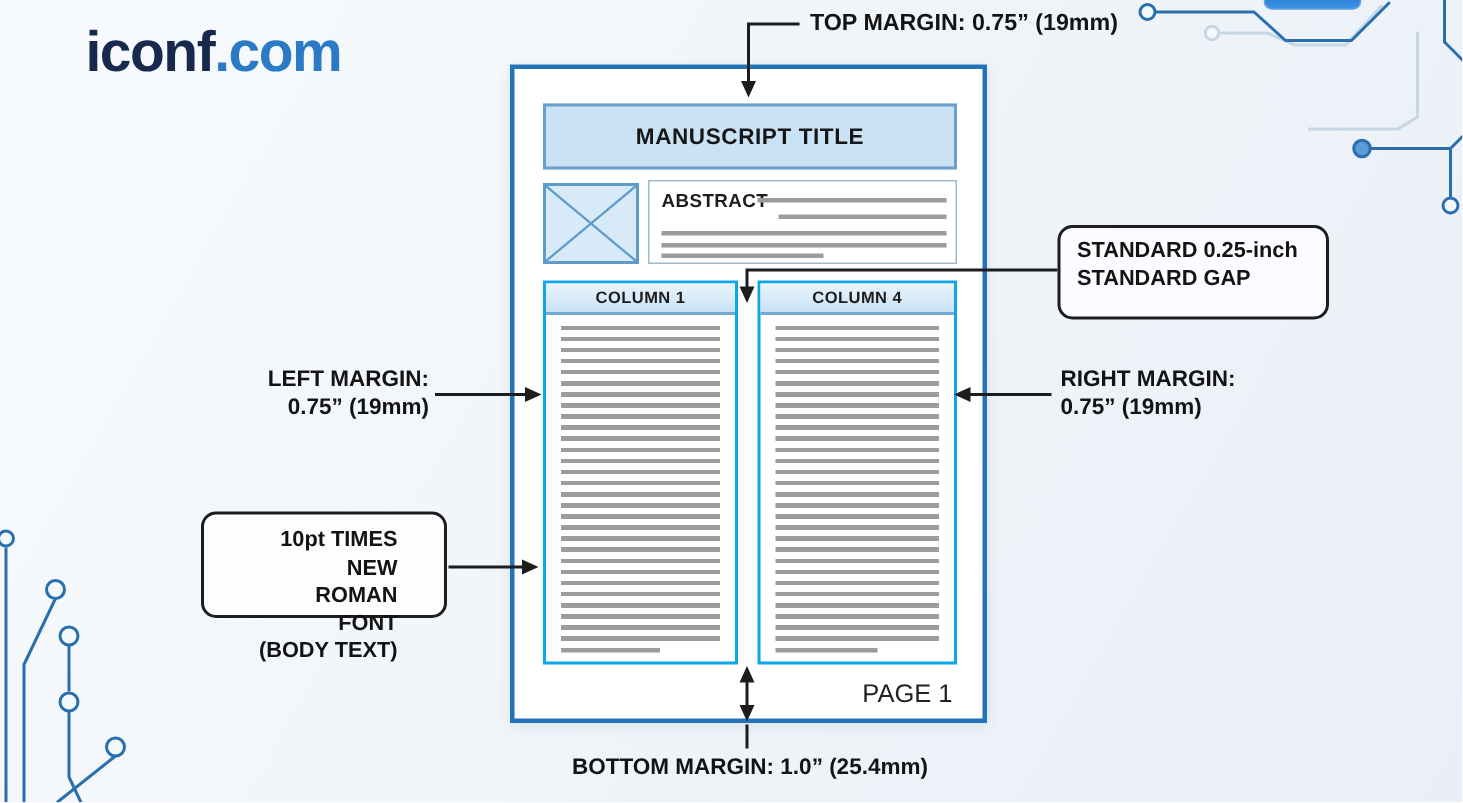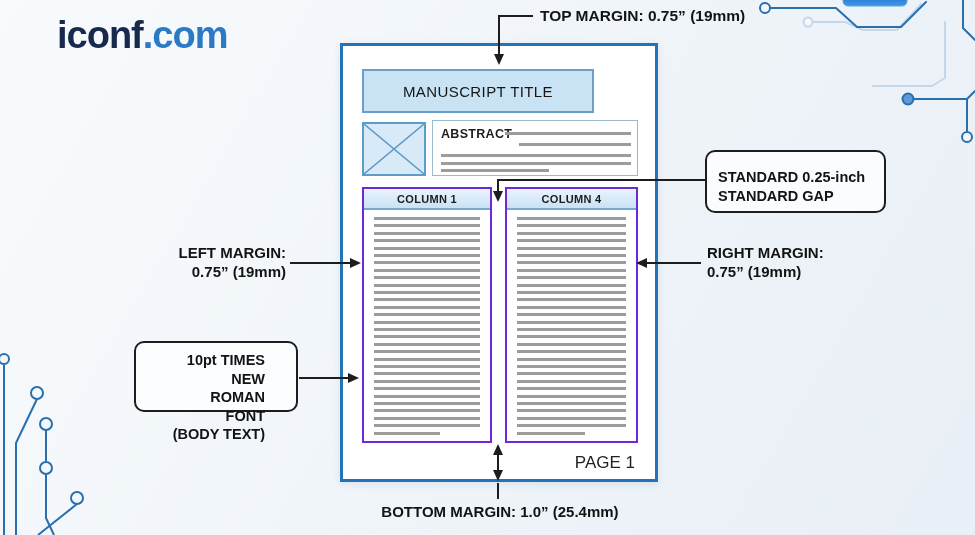--- a/index.html
+++ b/index.html
@@ -18,39 +18,39 @@
   .logo .dark{color:#172a4d;margin-left:39px;}
   .logo .accent{color:#2b7ac6;}
 
   
   .page{
     position:absolute;left:340px;top:43px;width:318px;height:439px;z-index:4;
     background:#ffffff;border:3px solid #2273b8;box-sizing:border-box;
     box-shadow:0 2px 8px rgba(30,70,120,.10);
   }
   .title-banner{
-    position:absolute;left:19px;top:23px;width:232px;height:44px;box-sizing:border-box;
+    position:absolute;left:19px;top:23px;width:276px;height:44px;box-sizing:border-box;
     background:#c9e2f4;border:2px solid #6b9ec9;
     display:flex;align-items:center;justify-content:center;
-    font-size:15px;font-weight:400;letter-spacing:.4px;color:#161616;text-align:center;
+    font-size:15px;font-weight:700;letter-spacing:.4px;color:#161616;text-align:center;
   }
   .figure-box{
     position:absolute;left:19px;top:76px;width:64px;height:54px;box-sizing:border-box;
     background:#d8eaf8;border:2px solid #5e9cc8;
   }
   .abstract-box{
     position:absolute;left:89px;top:74px;width:206px;height:56px;box-sizing:border-box;
     background:#fff;border:1.5px solid #9db9cc;
   }
   .abstract-label{position:absolute;left:8px;top:6px;font-size:12.5px;font-weight:bold;color:#1d1d1d;letter-spacing:.3px;}
   .ph{position:absolute;height:3px;background:#9c9c9c;}
 
   .column{
     position:absolute;top:141px;height:256px;box-sizing:border-box;
-    background:#fff;border:2px solid #6d28d9;
+    background:#fff;border:2px solid #0ea5e9;
   }
   .col1{left:19px;width:130px;}
   .col2{left:162px;width:133px;}
   .col-header{
     height:21px;box-sizing:border-box;border-bottom:2px solid #74a9d2;
     background:linear-gradient(#e9f4fc,#c9e2f6);
     display:flex;align-items:center;justify-content:center;
     font-size:11px;font-weight:bold;color:#1c1c1c;letter-spacing:.3px;
   }
   .col-body{padding:7px 10px 0 10px;}
@@ -65,21 +65,21 @@
   .ann{position:absolute;z-index:7;font-weight:700;color:#131313;}
   .ann-top{left:540px;top:7px;font-size:15.5px;white-space:nowrap;}
   .ann-left{left:120px;top:243px;width:166px;text-align:right;font-size:15px;line-height:19px;}
   .ann-right{left:707px;top:243px;font-size:15px;line-height:19px;text-align:left;}
   .ann-bottom{left:350px;top:503px;width:300px;text-align:center;font-size:15px;white-space:nowrap;}
   .callout{
     position:absolute;z-index:7;box-sizing:border-box;
     border:2px solid #1d1d1d;border-radius:10px;background:rgba(252,253,255,.92);
     font-weight:700;color:#131313;font-size:14.5px;line-height:18.5px;
   }
-  .callout-gap{left:705px;top:150px;width:181px;height:63px;padding:16px 11px;text-align:left;}
+  .callout-gap{left:705px;top:150px;width:181px;height:63px;padding:6px 11px;text-align:left;}
   .callout-font{left:134px;top:341px;width:164px;height:71px;padding:8px 31px;text-align:right;}
 </style>
 </head>
 <body>
 
 <div class="canvas">
 
   <svg class="deco" width="975" height="535" viewBox="0 0 975 535">
     <defs>
       <linearGradient id="chipGrad" x1="0" y1="0" x2="0" y2="1">

